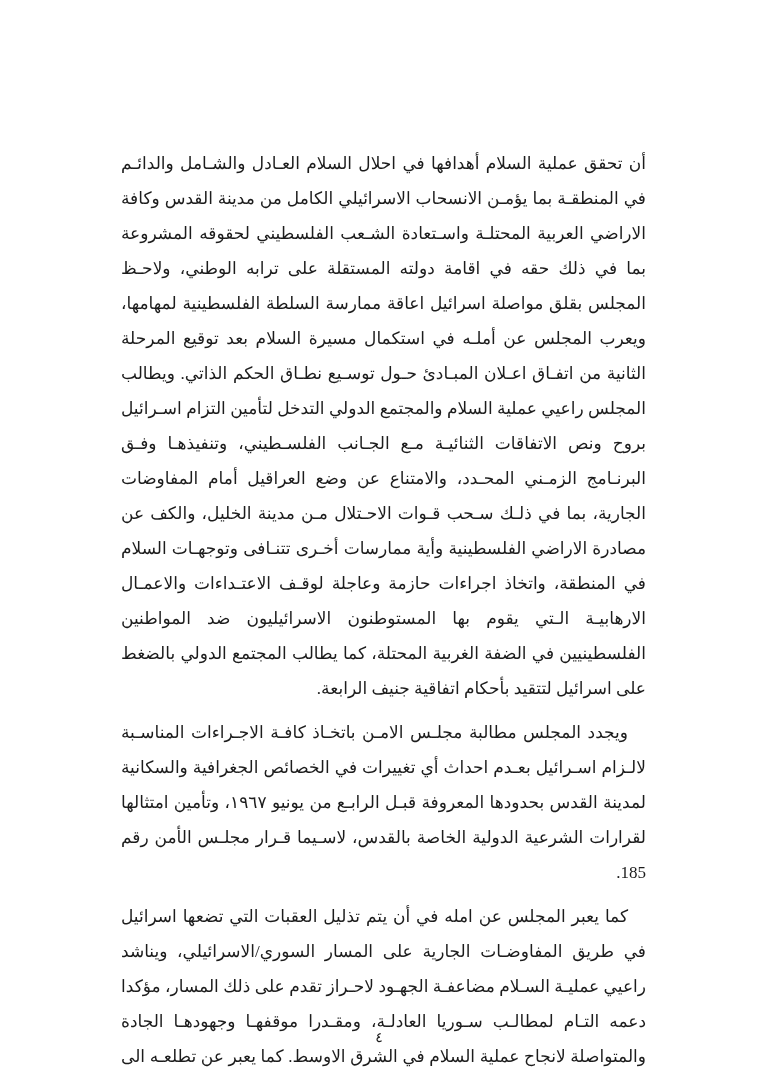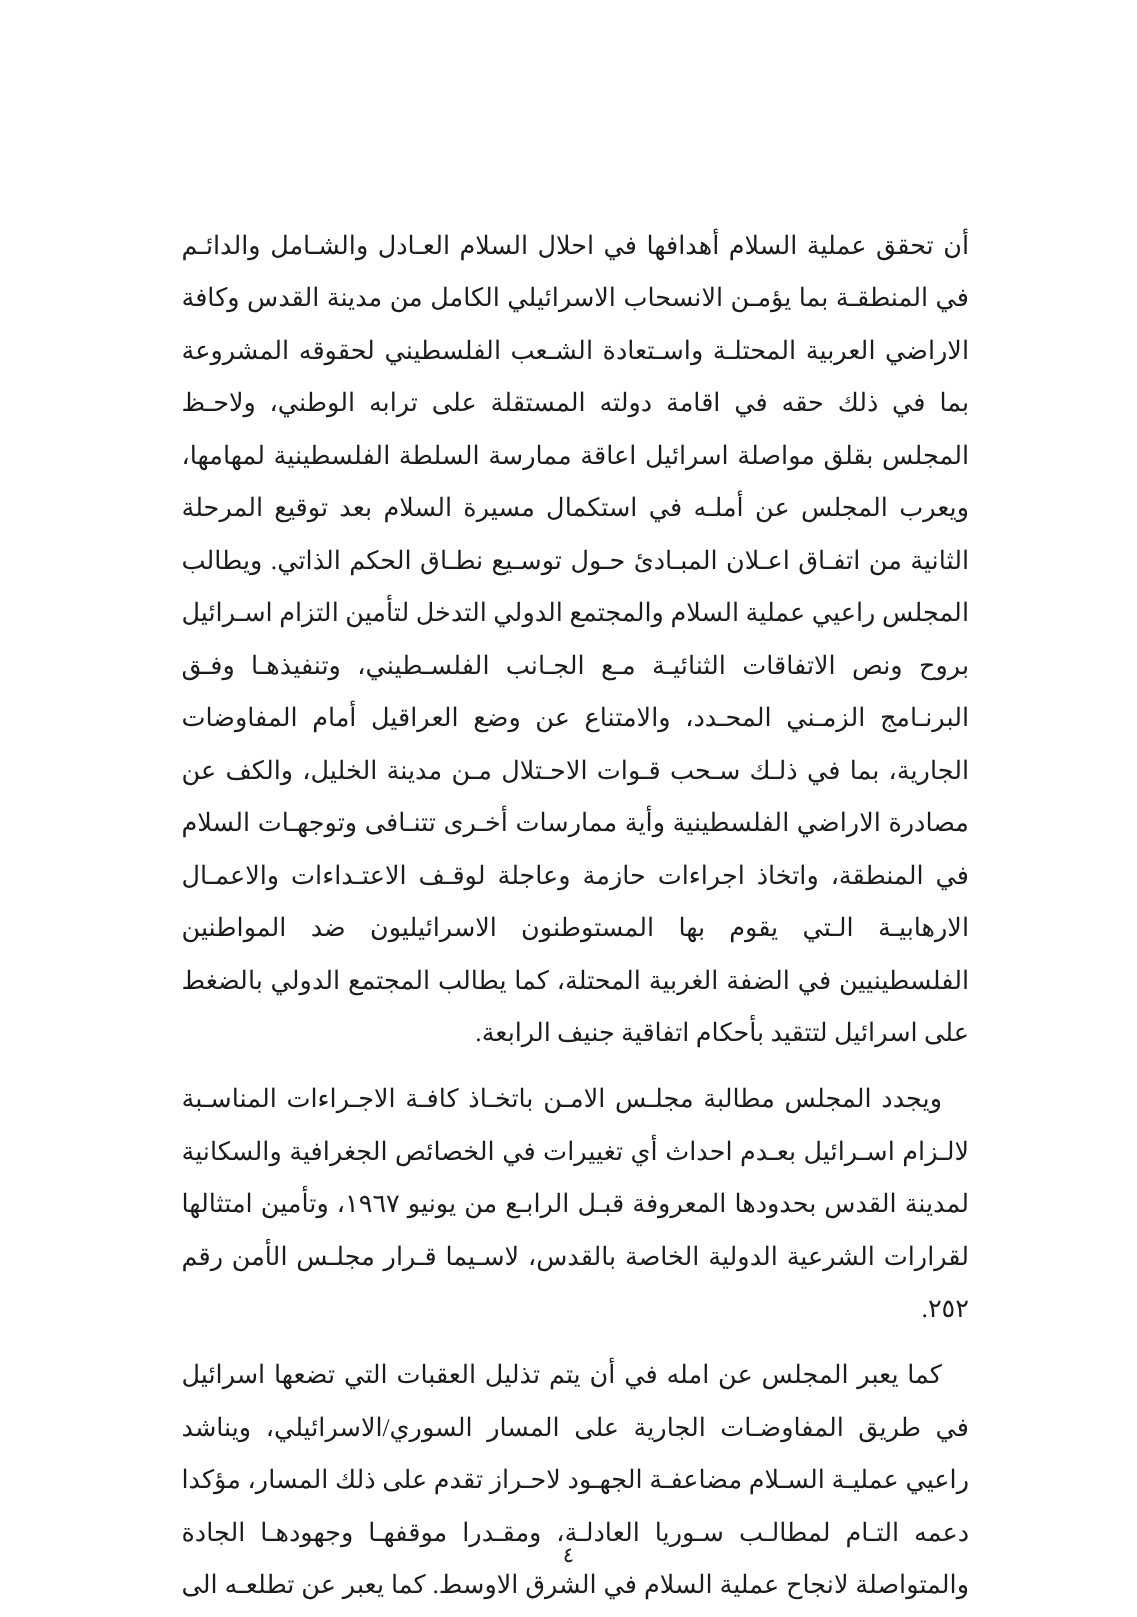--- a/index.html
+++ b/index.html
@@ -45,18 +45,18 @@
     font-size: 14px;
     color: #1c1c1c;
   }
 </style>
 </head>
 <body>
 
 <div class="page">
   <div class="text-block">
     <p class="para continuation">أن تحقق عملية السلام أهدافها في احلال السلام العـادل والشـامل والدائـم في المنطقـة بما يؤمـن الانسحاب الاسرائيلي الكامل من مدينة القدس وكافة الاراضي العربية المحتلـة واسـتعادة الشـعب الفلسطيني لحقوقه المشروعة بما في ذلك حقه في اقامة دولته المستقلة على ترابه الوطني، ولاحـظ المجلس بقلق مواصلة اسرائيل اعاقة ممارسة السلطة الفلسطينية لمهامها، ويعرب المجلس عن أملـه في استكمال مسيرة السلام بعد توقيع المرحلة الثانية من اتفـاق اعـلان المبـادئ حـول توسـيع نطـاق الحكم الذاتي. ويطالب المجلس راعيي عملية السلام والمجتمع الدولي التدخل لتأمين التزام اسـرائيل بروح ونص الاتفاقات الثنائيـة مـع الجـانب الفلسـطيني، وتنفيذهـا وفـق البرنـامج الزمـني المحـدد، والامتناع عن وضع العراقيل أمام المفاوضات الجارية، بما في ذلـك سـحب قـوات الاحـتلال مـن مدينة الخليل، والكف عن مصادرة الاراضي الفلسطينية وأية ممارسات أخـرى تتنـافى وتوجهـات السلام في المنطقة، واتخاذ اجراءات حازمة وعاجلة لوقـف الاعتـداءات والاعمـال الارهابيـة الـتي يقوم بها المستوطنون الاسرائيليون ضد المواطنين الفلسطينيين في الضفة الغربية المحتلة، كما يطالب المجتمع الدولي بالضغط على اسرائيل لتتقيد بأحكام اتفاقية جنيف الرابعة.</p>
-    <p class="para">ويجدد المجلس مطالبة مجلـس الامـن باتخـاذ كافـة الاجـراءات المناسـبة لالـزام اسـرائيل بعـدم احداث أي تغييرات في الخصائص الجغرافية والسكانية لمدينة القدس بحدودها المعروفة قبـل الرابـع من يونيو ١٩٦٧، وتأمين امتثالها لقرارات الشرعية الدولية الخاصة بالقدس، لاسـيما قـرار مجلـس الأمن رقم ٢٥٢.</p>
+    <p class="para">ويجدد المجلس مطالبة مجلـس الامـن باتخـاذ كافـة الاجـراءات المناسـبة لالـزام اسـرائيل بعـدم احداث أي تغييرات في الخصائص الجغرافية والسكانية لمدينة القدس بحدودها المعروفة قبـل الرابـع من يونيو ١٩٦٧، وتأمين امتثالها لقرارات الشرعية الدولية الخاصة بالقدس، لاسـيما قـرار مجلـس الأمن رقم 185.</p>
     <p class="para">كما يعبر المجلس عن امله في أن يتم تذليل العقبات التي تضعها اسرائيل في طريق المفاوضـات الجارية على المسار السوري/الاسرائيلي، ويناشد راعيي عمليـة السـلام مضاعفـة الجهـود لاحـراز تقدم على ذلك المسار، مؤكدا دعمه التـام لمطالـب سـوريا العادلـة، ومقـدرا موقفهـا وجهودهـا الجادة والمتواصلة لانجاح عملية السلام في الشرق الاوسط. كما يعبر عن تطلعـه الى تحقيـق تقـدم شامل على المسار اللبناني الاسرائيلي يؤدي الى انهاء الاحتلال الاسرائيلي للجنوب اللبناني.</p>
 
   </div>
   <div class="page-number">٤</div>
 </div>
 
 </body></html>

